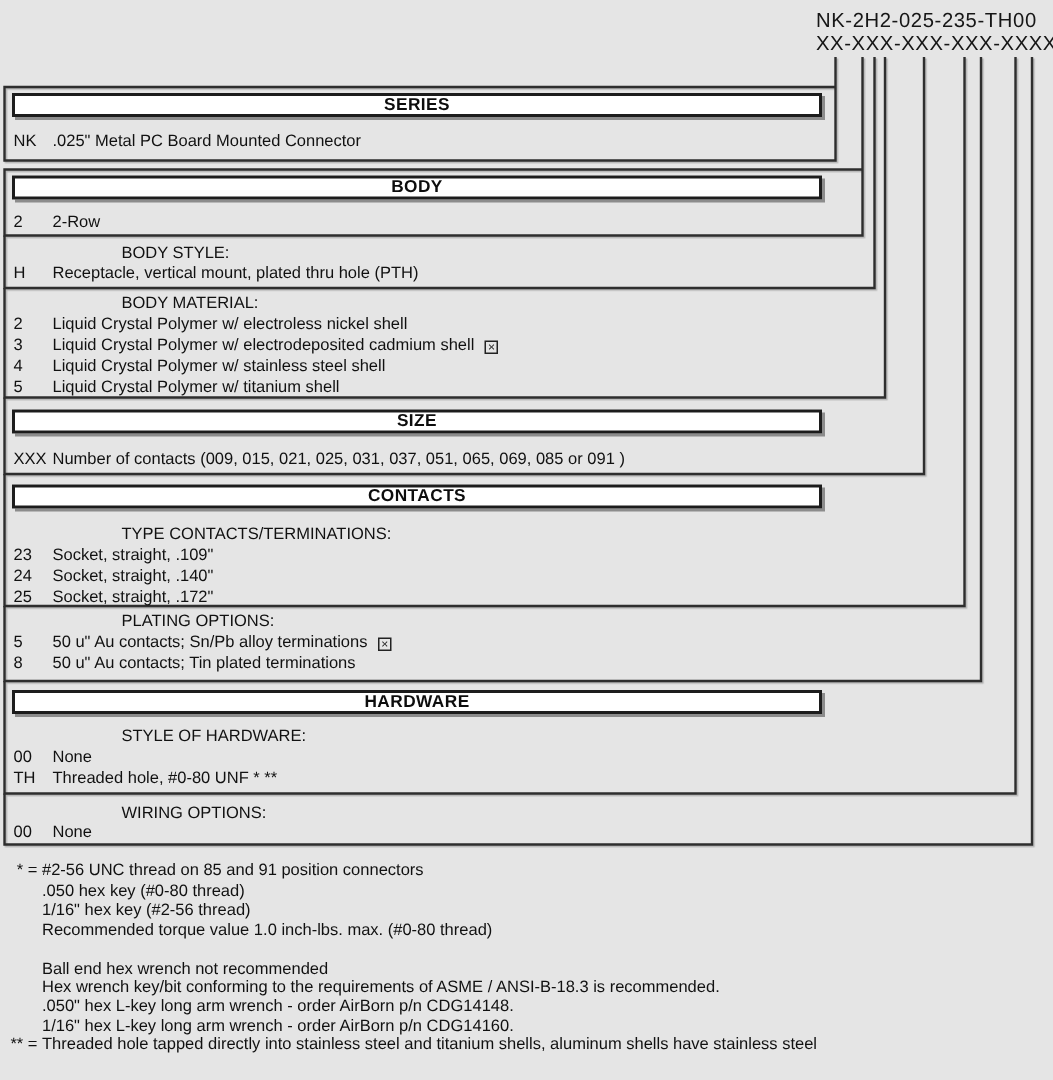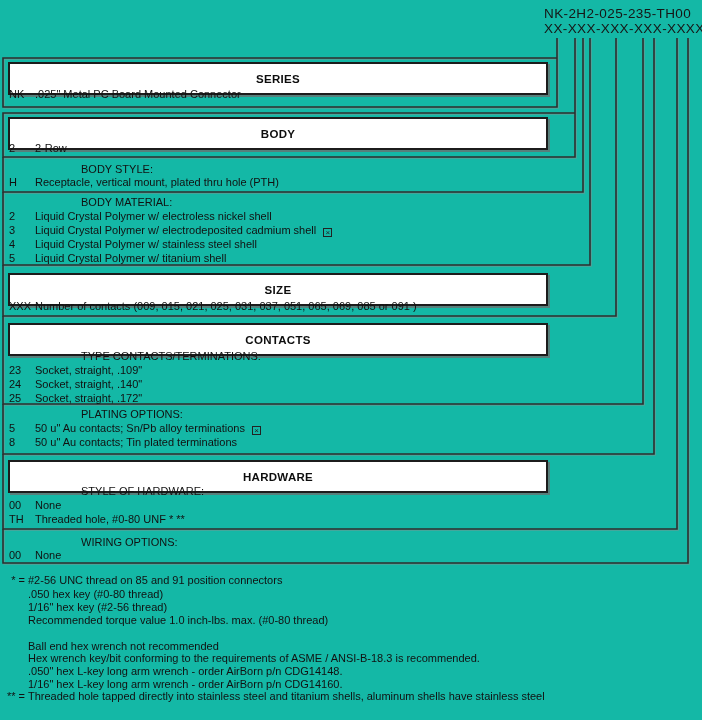--- a/index.html
+++ b/index.html
@@ -1,27 +1,27 @@
 <!DOCTYPE html>
 <html><head>
 <meta charset="utf-8">
 <style>
   html,body{margin:0;padding:0;background:#fff;}
   .page{
-    position:relative;width:702px;height:720px;background:#14b8a6;overflow:hidden;
+    position:relative;width:702px;height:720px;background:#e5e5e5;overflow:hidden;
     font-family:"Liberation Sans",sans-serif;font-size:11px;color:#111;
   }
   .pn{
     position:absolute;left:544px;top:6px;width:158px;white-space:nowrap;
     font-size:13.5px;letter-spacing:0.4px;color:#161616;
   }
   .pn2{top:20.5px;}
   .lines{position:absolute;left:0;top:0;filter:drop-shadow(1px 1px 0 rgba(140,140,140,.55));}
   .hdr{
-    position:absolute;left:8px;width:540px;height:33px;box-sizing:border-box;
+    position:absolute;left:8px;width:540px;height:16px;box-sizing:border-box;
     border:2px solid #1c1c1c;box-shadow:2px 2px 0 rgba(110,110,110,.75);
     display:flex;align-items:center;justify-content:center;
     font-weight:bold;font-size:11.5px;letter-spacing:.3px;color:#0d0d0d;background:#fff;
   }
   .row{position:absolute;left:9px;white-space:nowrap;line-height:13px;}
   .row .code{display:inline-block;width:26px;}
   .lbl{position:absolute;left:36px;white-space:nowrap;line-height:13px;margin-left:45px;}
   .xbox{
     display:inline-block;width:9px;height:9px;box-sizing:border-box;border:1px solid #222;
     font-size:8px;line-height:7px;text-align:center;margin-left:7px;vertical-align:-1px;color:#222;

